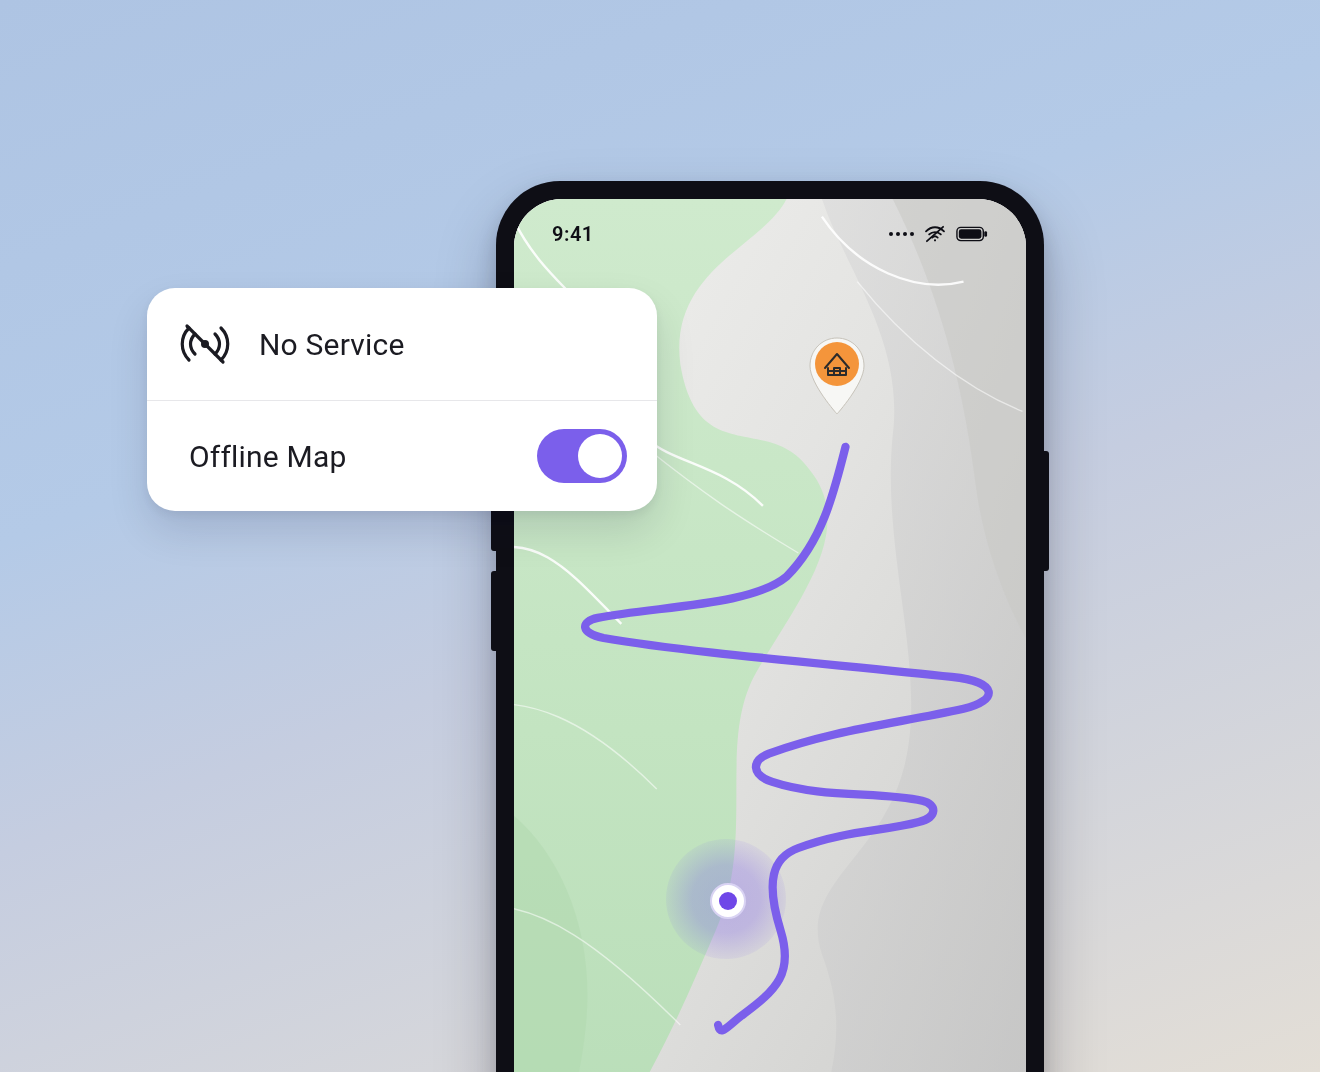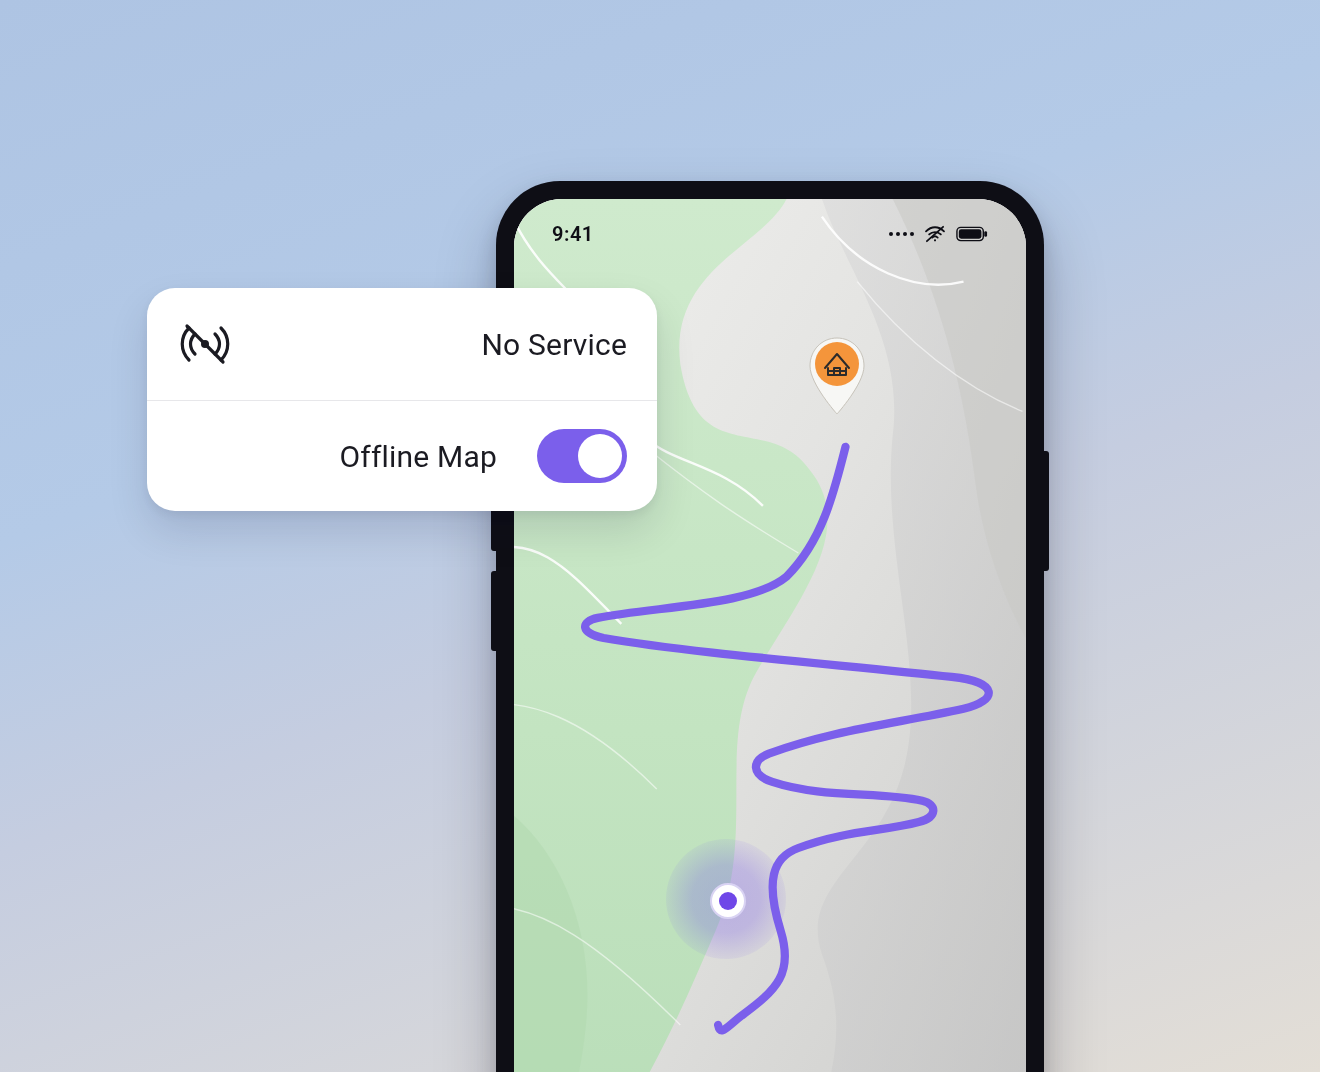--- a/index.html
+++ b/index.html
@@ -154,22 +154,21 @@
     background: #ffffff;
     border-radius: 28px;
     box-shadow: 0 20px 40px rgba(10,10,40,0.12), 0 4px 10px rgba(10,10,40,0.06);
     overflow: hidden;
     z-index: 20;
   }
   .card-row {
     display: flex;
     align-items: center;
     padding: 28px 30px;
-    gap: 40px;
-    text-align: right;
+    gap: 26px;
   }
   .card-row + .card-row {
     border-top: 1px solid #e7e7ea;
   }
   .card-icon {
     width: 56px;
     display: flex;
     justify-content: center;
   }
   .card-label {
@@ -326,20 +325,20 @@
             <path d="M38 18 C44 24 44 32 38 38"></path>
             <path d="M12 12 C3 21 3 35 12 44"></path>
             <path d="M44 12 C53 21 53 35 44 44"></path>
             <line x1="10" y1="10" x2="46" y2="46"></line>
           </g>
         </svg>
       </div>
       <div class="card-label">No Service</div>
     </div>
     <div class="card-row">
-      <div class="card-label" style="margin-left:4px">Offline Map</div>
+      <div class="card-label" style="margin-left:12px">Offline Map</div>
       <div class="toggle">
         <div class="toggle-knob"></div>
       </div>
     </div>
   </div>
 
 </div>
 
 </body></html>

